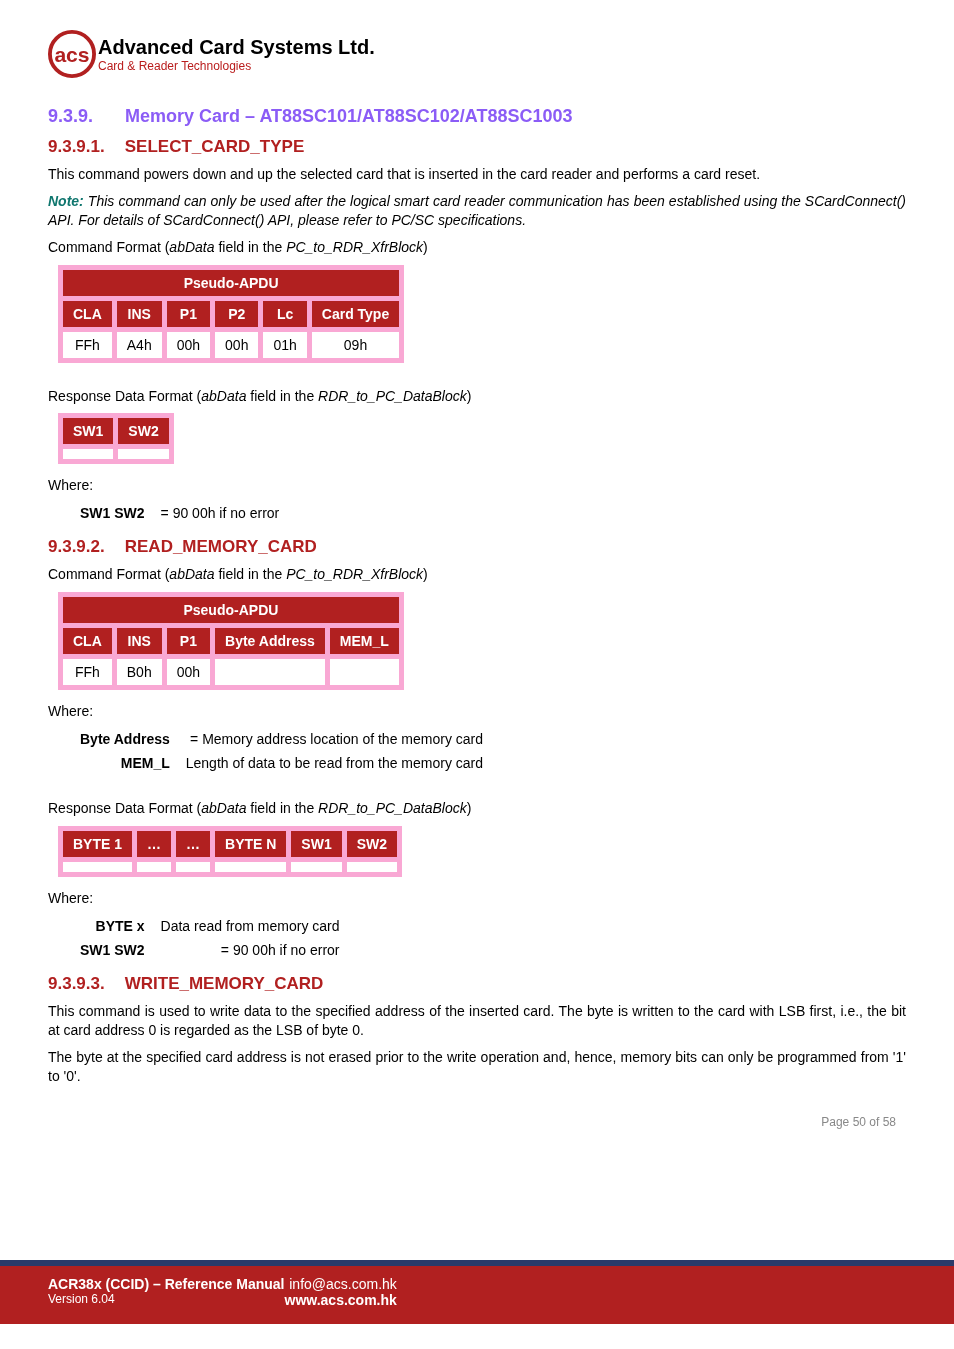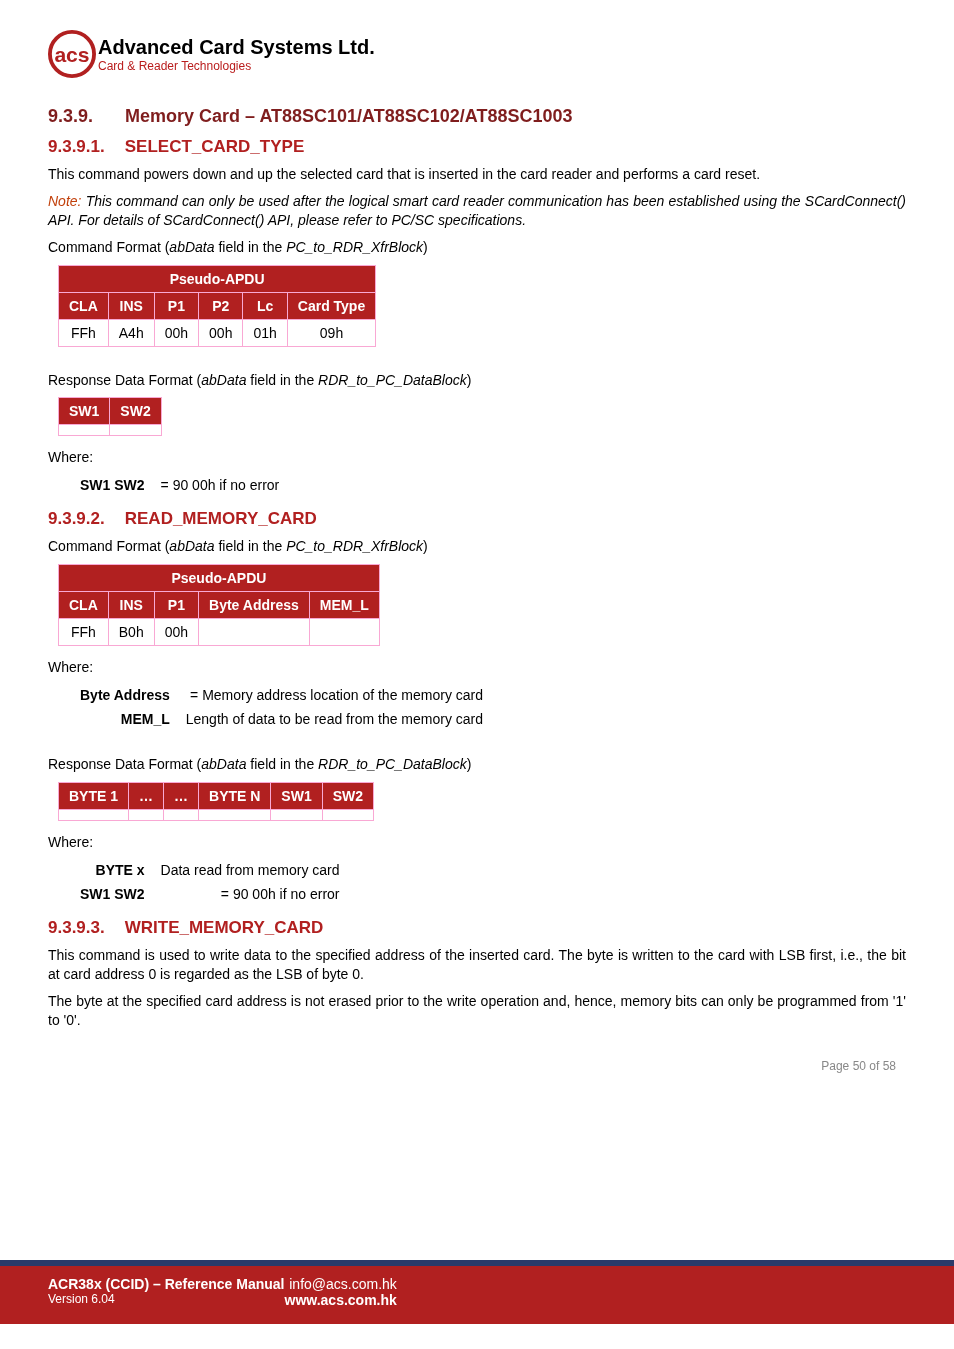--- a/index.html
+++ b/index.html
@@ -35,53 +35,53 @@
   }
   .header-text .subtitle {
     font-size: 12px;
     color: #b91c1c;
   }
   .content {
     margin-left: 0;
     text-align: justify;
   }
   h2 {
-    color: #7f1d1d;
+    color: #8b5cf6;
     font-size: 18px;
     margin: 28px 0 6px 0;
     font-weight: bold;
   }
   h3 {
     color: #b12020;
     font-size: 17px;
     margin: 10px 0 6px 0;
     font-weight: bold;
   }
   .sec-num {
     display: inline-block;
     min-width: 72px;
   }
   p {
     margin: 8px 0;
     line-height: 1.35;
   }
   .note-lead {
     font-style: italic;
-    font-weight: normal;
-    color: #c2410c;
+    font-weight: bold;
+    color: #0f766e;
   }
   .note-body {
     font-style: italic;
   }
   table {
     border-collapse: collapse;
     margin: 6px 0 12px 10px;
   }
   th, td {
-    border: 1px solid #f9a8d4;
+    border: 5px solid #f9a8d4;
     padding: 5px 10px;
     text-align: center;
     font-size: 14px;
   }
   th {
     background: #b12020;
     color: #ffffff;
     font-weight: bold;
   }
   th.title-row {

